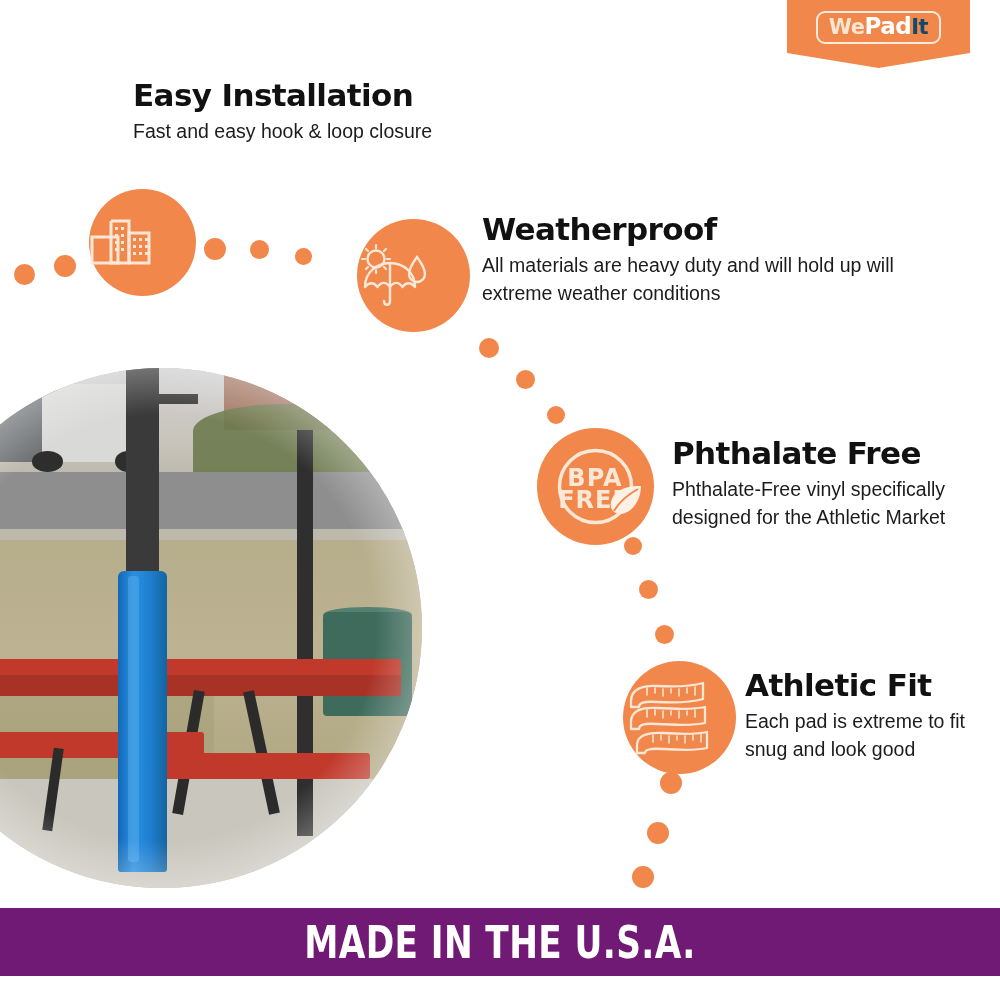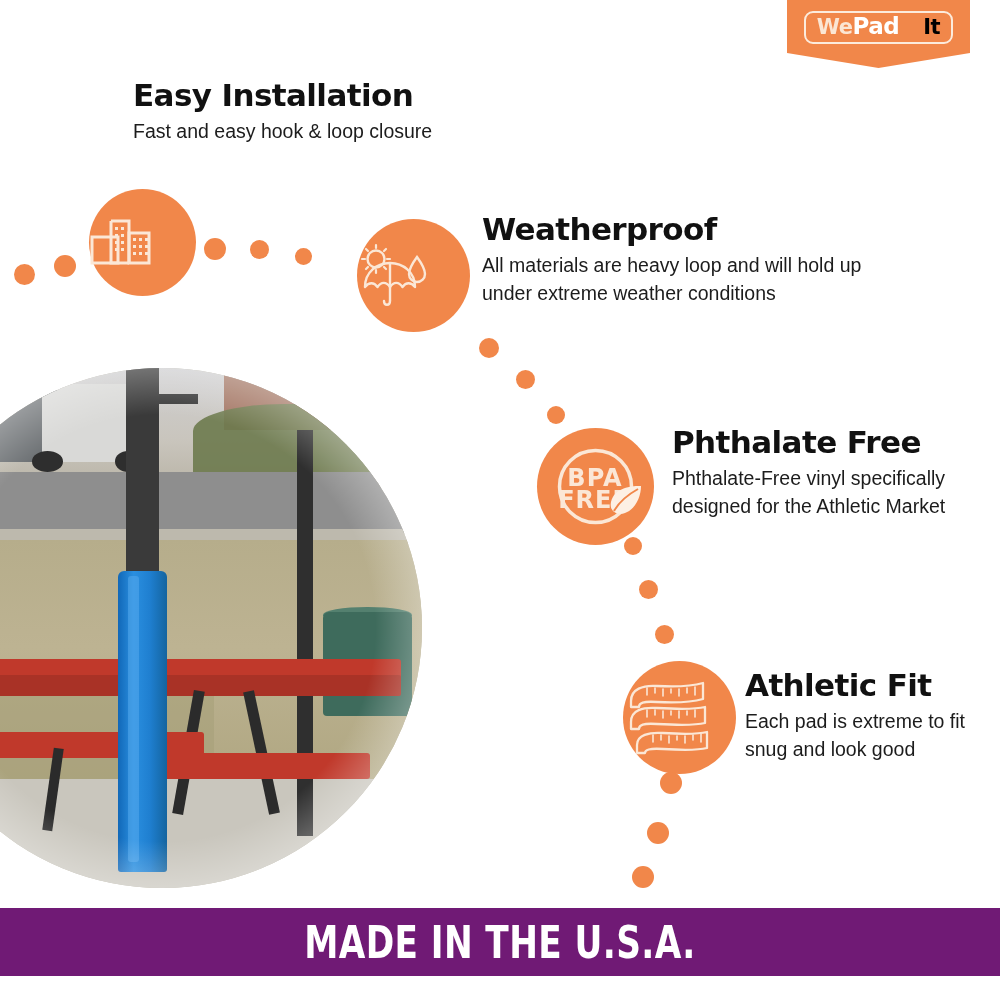--- a/index.html
+++ b/index.html
@@ -42,21 +42,21 @@
     line-height: 1;
   }
   .logo-txt {
     font-family: "DejaVu Sans", sans-serif;
     font-weight: bold;
     font-size: 21px;
     letter-spacing: -0.5px;
   }
   .logo-we  { color: #FBE6D4; }
   .logo-pad { color: #FFFFFF; font-size: 23px; }
-  .logo-it  { color: #000000; padding-left: 24px; }
+  .logo-it  { color: #0c4a6e; }
 
   
   .block { position: absolute; }
   .block h2 {
     margin: 0 0 6px 0;
     font-family: "DejaVu Sans", sans-serif;
     font-weight: bold;
     font-size: 31px;
     color: #111111;
     letter-spacing: -0.6px;
@@ -65,21 +65,21 @@
   .block p {
     margin: 0;
     font-family: "Liberation Sans", sans-serif;
     font-size: 19.5px;
     color: #1c1c1c;
     line-height: 1.42;
   }
 
   #blk-easy        { left: 133px; top: 78px;  width: 460px; }
   #blk-weather     { left: 482px; top: 212px; width: 430px; }
-  #blk-phthalate   { left: 672px; top: 425px; width: 300px; }
+  #blk-phthalate   { left: 672px; top: 436px; width: 300px; }
   #blk-perfectfit  { left: 745px; top: 668px; width: 240px; }
 
   
   .icon-circle {
     position: absolute;
     border-radius: 50%;
     background: #F1874A;
     display: flex;
     align-items: center;
   }
@@ -243,21 +243,21 @@
       <path d="M60 14 C60 14 52 25 52 31 a8 8 0 0 0 16 0 c0-6-8-17-8-17z" stroke="#FBE7D6" stroke-width="2.4" fill="none"></path>
 
       <path d="M8 44 C8 29 20 20 33 20 C46 20 58 29 58 44 C54 39 49 39 45.5 44 C42 38.5 36.5 38.5 33 44 C29.5 38.5 24 38.5 20.5 44 C17 39 12 39 8 44 Z" stroke="#FBE7D6" stroke-width="2.4" fill="none" stroke-linejoin="round"></path>
       <line x1="33" y1="20" x2="33" y2="58" stroke="#FBE7D6" stroke-width="2.4"></line>
       <path d="M33 58 C33 63 27 63 27 58" stroke="#FBE7D6" stroke-width="2.4" fill="none" stroke-linecap="round"></path>
     </svg>
   </div>
 
   <div class="block" id="blk-weather">
     <h2>Weatherproof</h2>
-    <p>All materials are heavy loop and will hold up under extreme weather conditions</p>
+    <p>All materials are heavy duty and will hold up will extreme weather conditions</p>
   </div>
 
   <div class="dot" style="left:479px; top:338px; width:20px; height:20px;"></div>
   <div class="dot" style="left:516px; top:370px; width:19px; height:19px;"></div>
   <div class="dot" style="left:547px; top:406px; width:18px; height:18px;"></div>
 
   <div class="icon-circle" id="icon-bpa">
     <svg width="117" height="117" viewBox="0 0 117 117" aria-hidden="true">
       <circle cx="58.5" cy="58.5" r="36" stroke="#FBE7D6" stroke-width="3.5" fill="none"></circle>
       <text x="58" y="58" text-anchor="middle" fill="#FBE7D6" font-family="DejaVu Sans, sans-serif" font-weight="bold" font-size="24" letter-spacing="1">BPA</text>

